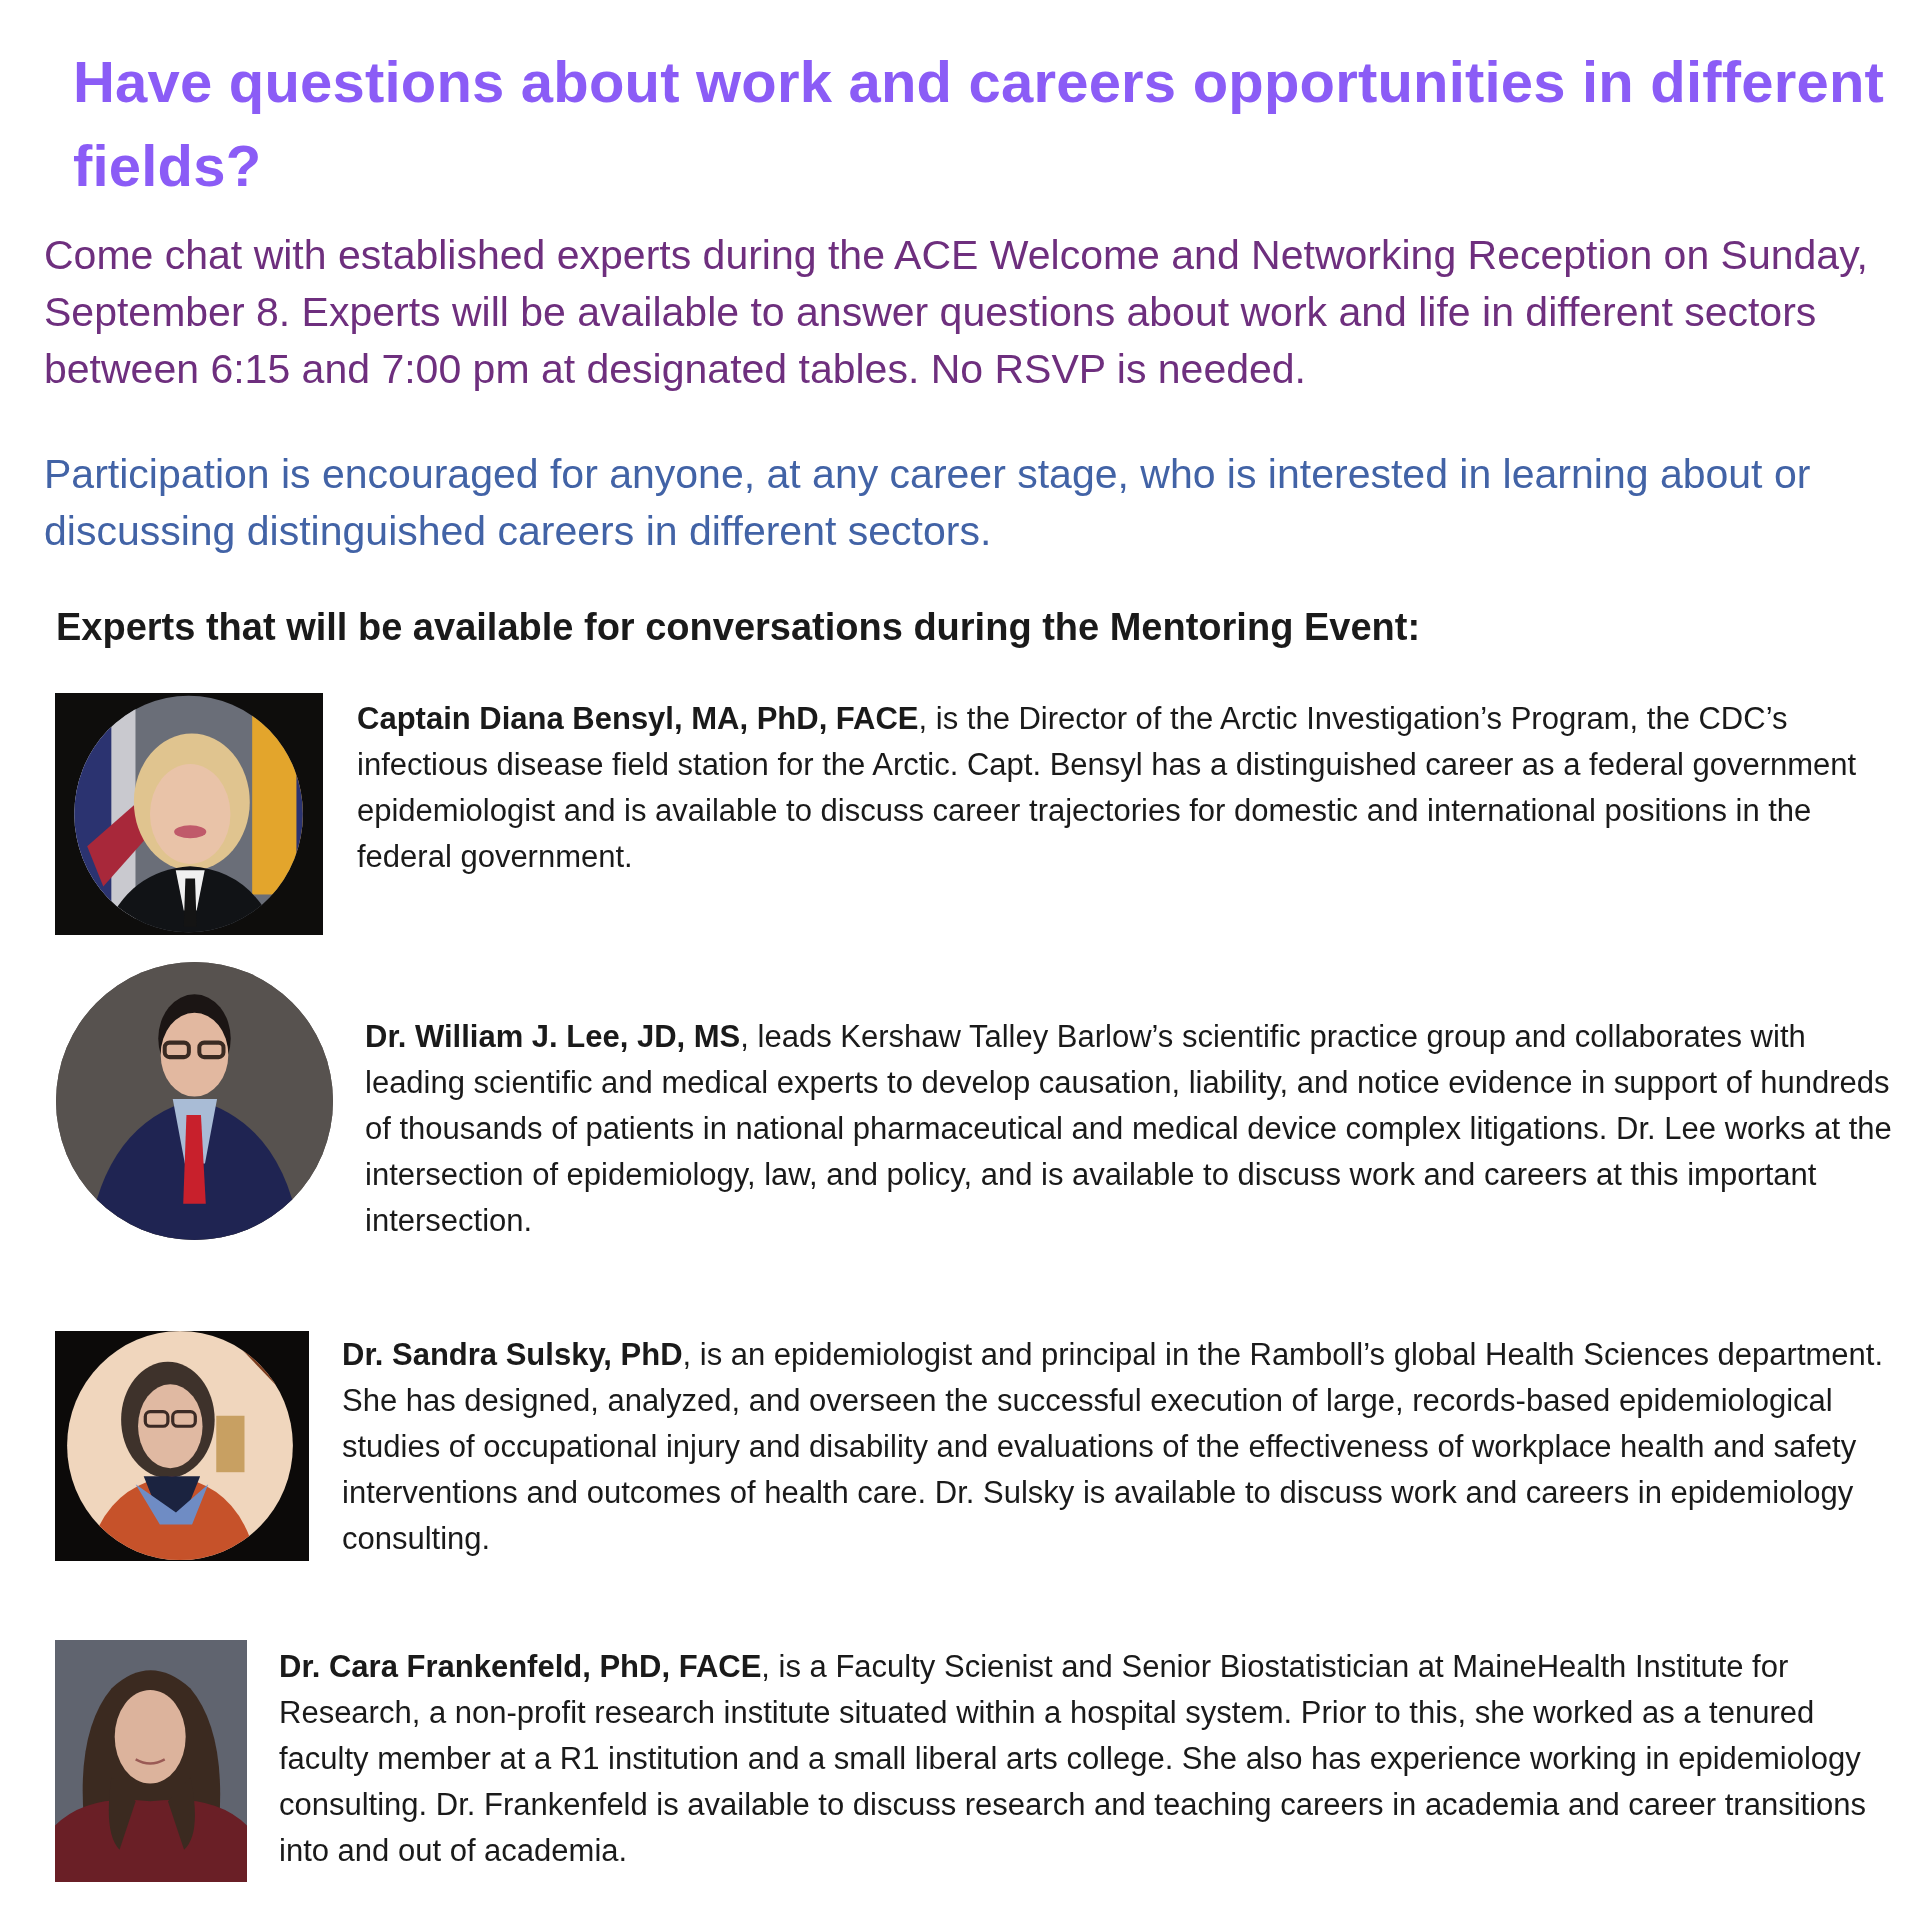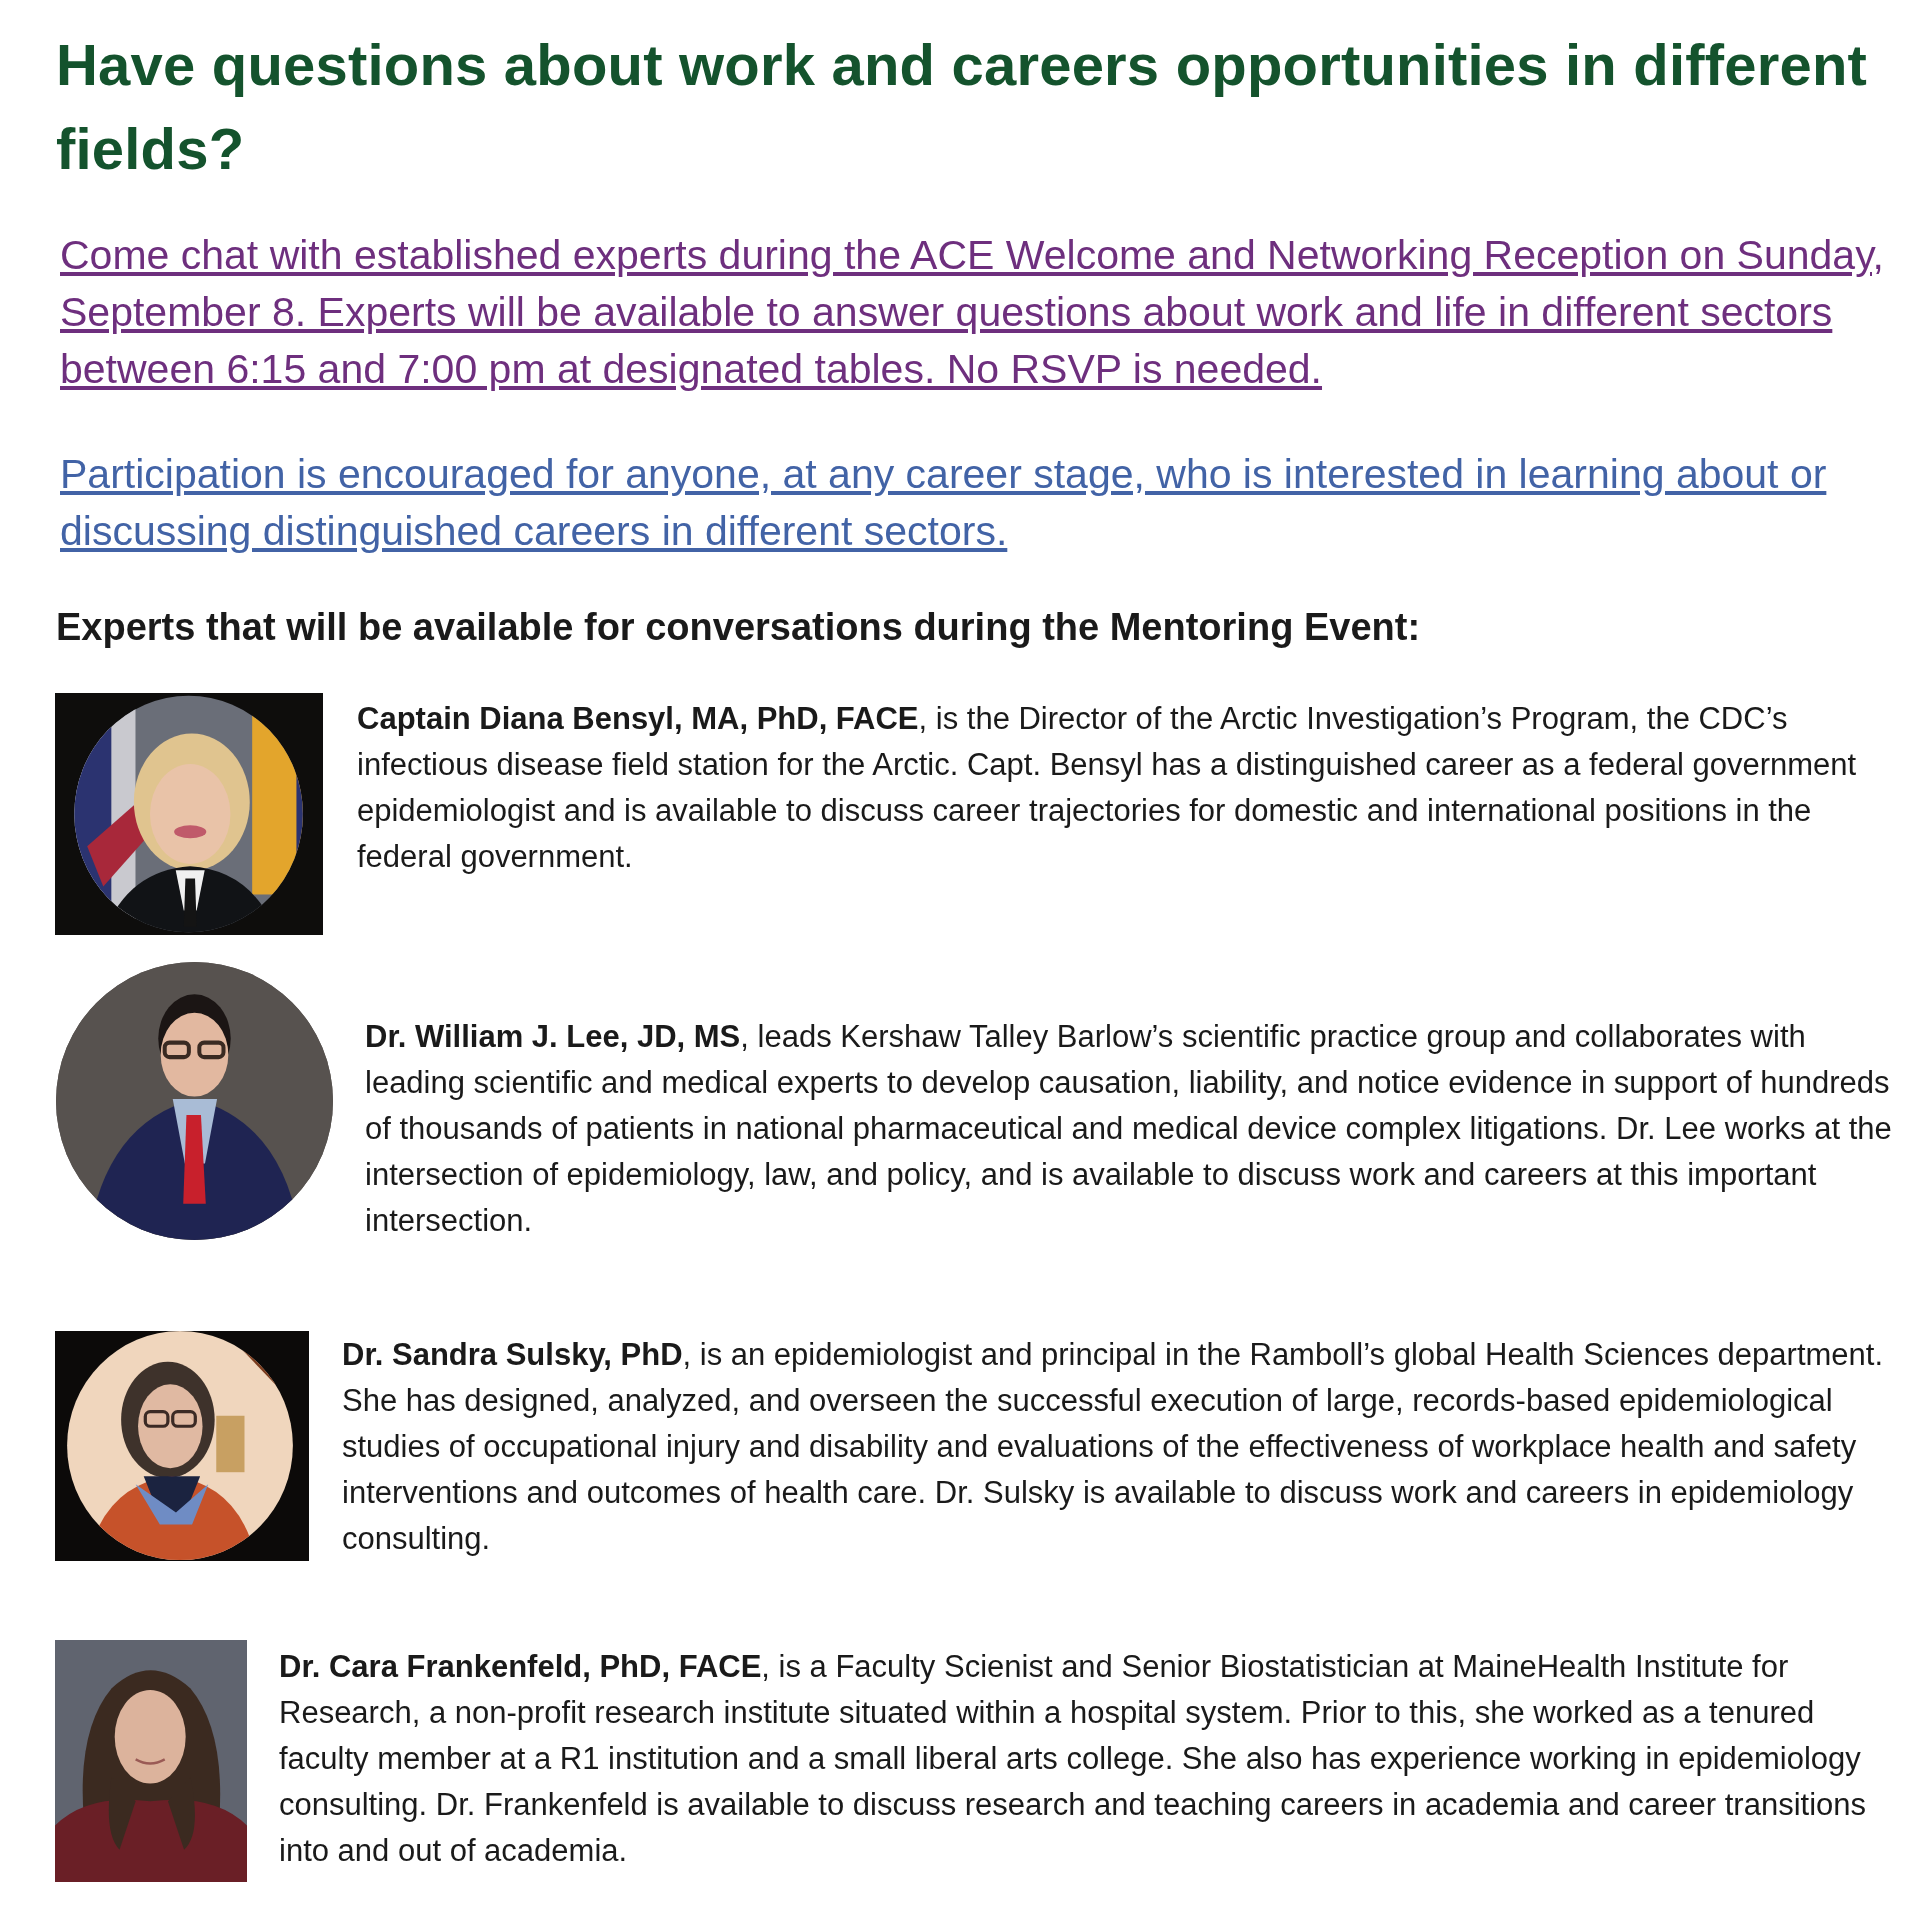--- a/index.html
+++ b/index.html
@@ -1,21 +1,21 @@
 <!DOCTYPE html>
 <html style="font-size:13px"><head>
 <meta charset="utf-8">
 <style>
   html, body { margin: 0; padding: 0; background: #ffffff; }
   body { width: 1931px; height: 1919px; position: relative; overflow: hidden;
          font-family: "Liberation Sans", "DejaVu Sans", sans-serif; color: #1a1a1a; }
-  .title { position: absolute; left: 56px; top: 22.6px; width: 1854px; margin: 0;
-           font-size: 58px; font-weight: bold; line-height: 84px; color: #14532d; letter-spacing: 0.2px; }
-  .intro { position: absolute; left: 60px; width: 1846px; margin: 0;
-           font-size: 41px; line-height: 57px; text-decoration: underline; }
+  .title { position: absolute; left: 56px; top: 22.6px; width: 1854px; margin: 17px;
+           font-size: 58px; font-weight: bold; line-height: 84px; color: #8b5cf6; letter-spacing: 0.2px; }
+  .intro { position: absolute; left: 44px; width: 1846px; margin: 0;
+           font-size: 41px; line-height: 57px; }
   .intro.purple { top: 227px; color: #6e2f7e; }
   .intro.blue { top: 446px; color: #4263a6; }
   .subhead { position: absolute; left: 56px; top: 606px; margin: 0;
              font-size: 38px; font-weight: bold; color: #1a1a1a; }
   .expert { position: absolute; left: 0; width: 1931px; }
   .photo { position: absolute; overflow: hidden; }
   .photo svg { width: 100%; height: 100%; display: block; }
   .bio { position: absolute; margin: 0; font-size: 31px; line-height: 46px; color: #1a1a1a; }
   .bio b { font-weight: bold; }
 </style>

